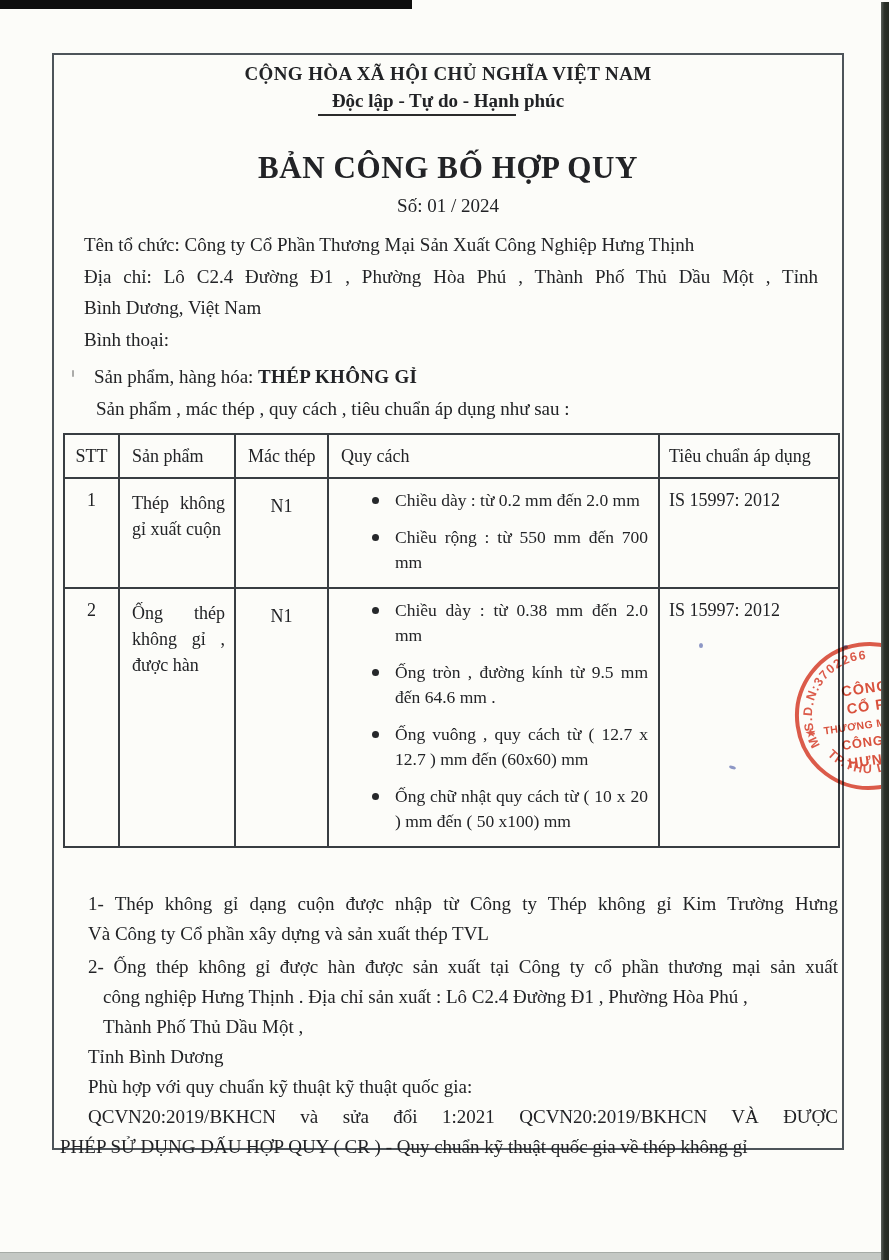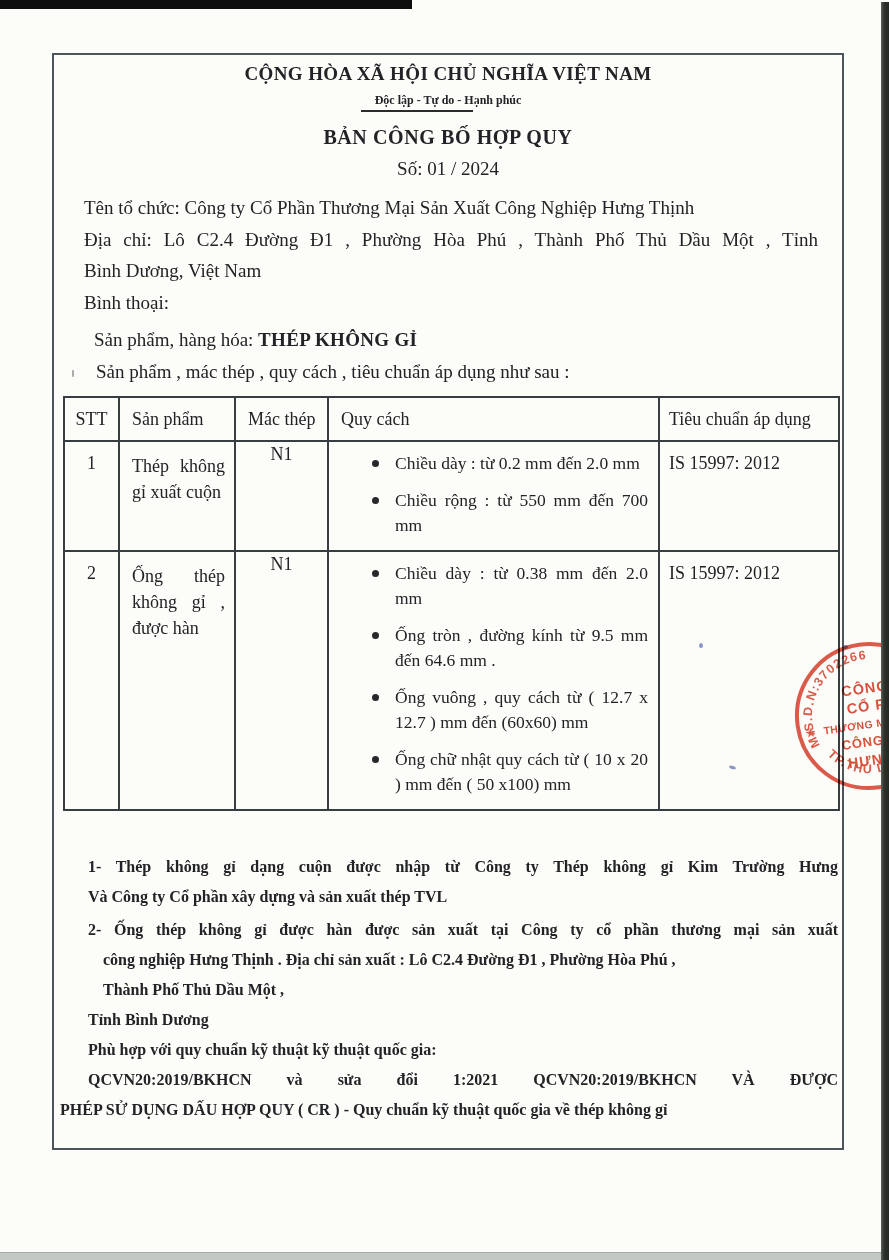--- a/index.html
+++ b/index.html
@@ -18,53 +18,53 @@
 
   
   .doc-box {
     position:absolute; left:52px; top:53px; width:792px; height:1097px;
     border:2px solid #4d545a; box-sizing:border-box; padding-top:8px;
   }
 
   .nat { text-align:center; font-weight:bold; font-size:19px; letter-spacing:.4px; }
   .motto-wrap { text-align:center; margin-top:5px; }
   .motto-box { display:inline-block; position:relative; }
-  .motto { font-weight:bold; font-size:12px; display:inline-block; padding-bottom:4px; }
+  .motto { font-weight:bold; font-size:19px; display:inline-block; padding-bottom:4px; }
   .motto-u { position:absolute; left:-14px; right:48px; bottom:0; border-bottom:2px solid #2b2b2b; height:0; }
 
-  .doc-title { text-align:center; font-weight:bold; font-size:20px; letter-spacing:.6px; margin-top:14px; }
+  .doc-title { text-align:center; font-weight:bold; font-size:31px; letter-spacing:.6px; margin-top:34px; }
   .doc-no { text-align:center; font-size:19px; margin-top:9px;font-family:Liberation Serif, serif; }
 
   .body-text { margin:12px 24px 0 30px; font-size:19px; line-height:31.5px; }
   .bl { white-space:normal; }
   .jl { text-align:justify; text-align-last:justify; }
   .ind  { margin-left:10px;margin-top:6px; }
   .ind2 { margin-left:12px; }
   .pv { font-weight:bold; letter-spacing:.3px; }
 
   table.ptable { border-collapse:collapse; margin:9px 0 0 9px; width:775px; table-layout:fixed; }
   .ptable th, .ptable td { border:2px solid #383d42; vertical-align:top; font-size:18px; font-weight:normal;margin-top:44px; }
   tr.hr { height:44px; }
   tr.r1 { height:94px; }
   tr.r2 { height:238px; }
   .ptable th { text-align:left; vertical-align:middle; padding:2px 4px 2px 12px; }
   th.h-stt { text-align:center; padding:2px; }
   th.h-tc  { padding-left:9px; }
   td.c-stt { text-align:center; padding-top:11px; }
   td.c-sp  { padding:11px 9px 0 12px; text-align:justify; line-height:26px; }
-  td.c-mt  { text-align:center; padding-top:2px; }
+  td.c-mt  { text-align:center; padding-top:17px; }
   td.c-qc  { padding:9px 4px 0 0; }
   td.c-tc  { padding:11px 4px 0 9px; }
   ul.qc { list-style:none; margin:0; padding:0 6px 0 38px; }
   ul.qc li { position:relative; padding-left:28px; margin-bottom:12px;
              text-align:justify; line-height:25px; font-size:17.5px; }
   ul.qc li::before { content:""; position:absolute; left:5px; top:9px;
                      width:7px; height:7px; border-radius:50%; background:#26282b; }
 
-  .notes { margin:41px 4px 16px 34px; font-size:16px; line-height:30px;font-weight:bold; }
+  .notes { margin:41px 4px 16px 34px; font-size:19px; line-height:30px; }
   .nl { }
   .nind { margin-left:15px; }
   .nout { margin-left:-28px; }
   .notes .gap { height:3px; }
 
   
   svg.stamp { position:absolute; left:781px; top:629px; z-index:20;
               mix-blend-mode:multiply; opacity:.93; }
   .st-ring { fill:none; stroke:#dc4f3e; stroke-width:4; }
   .st-arc  { fill:#dc4f3e; font-family:"Liberation Sans","DejaVu Sans",sans-serif;

